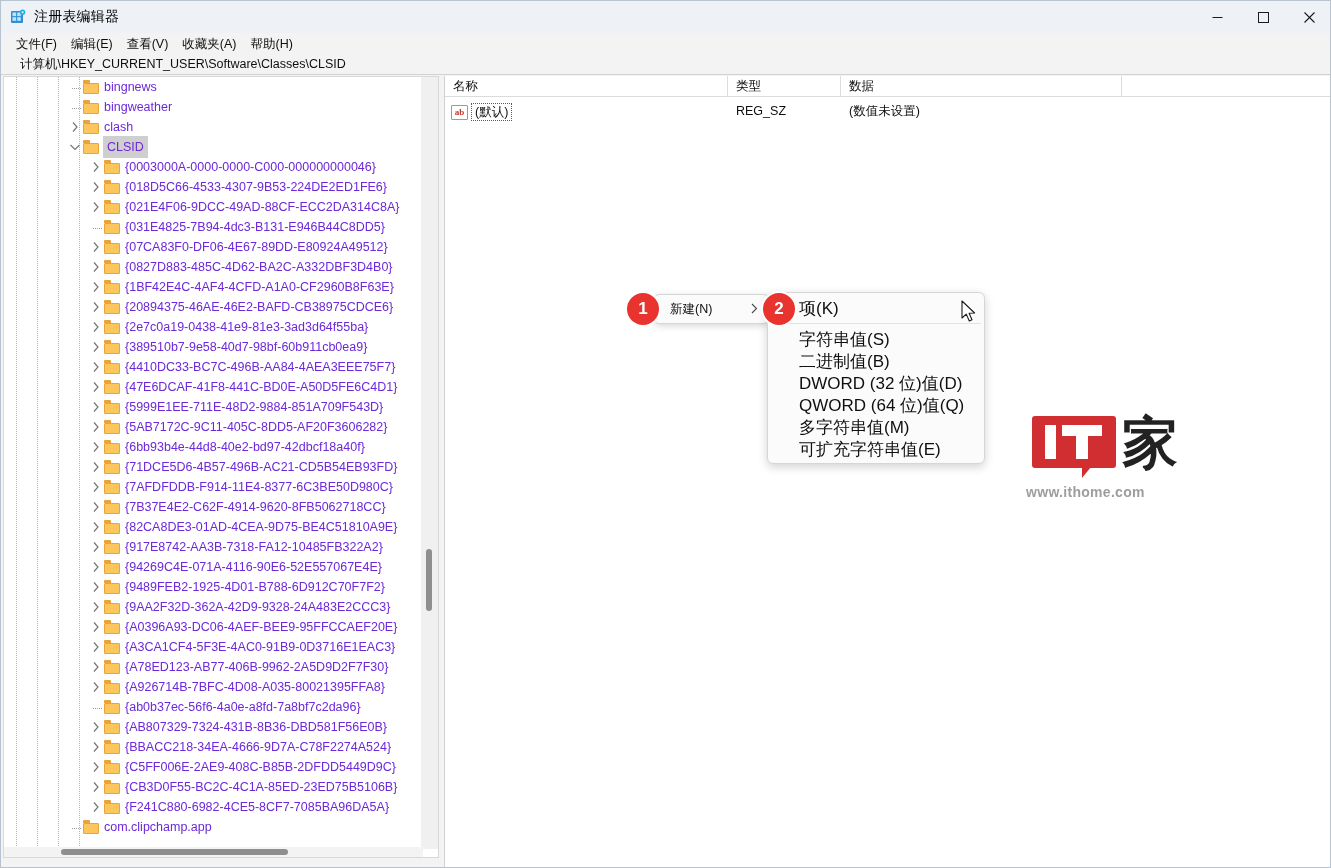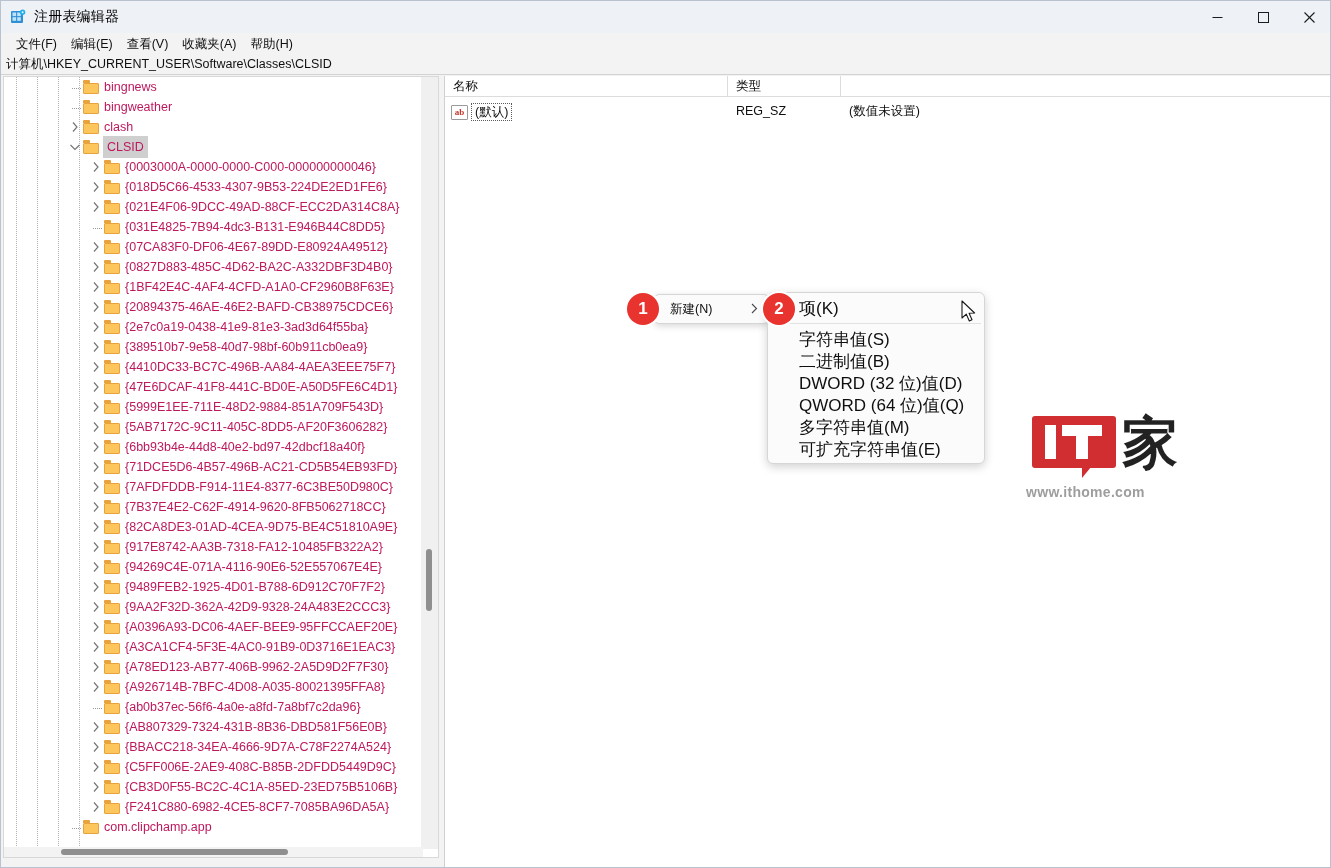--- a/index.html
+++ b/index.html
@@ -58,21 +58,21 @@
     font-size: 12.5px; color: #0f0f0f;
     padding: 2px 7px; white-space: nowrap;
   }
 
   
   .addressbar {
     position: absolute; top: 54px; left: 0;
     width: 1331px; height: 20px;
     background: #f3f3f3;
     display: flex; align-items: center;
-    padding-left: 5px;
+    padding-left: 19px;
     border-bottom: 1px solid #d2d2d2;
   }
   .addressbar .path {
     font-size: 12.5px; color: #0f0f0f;
     white-space: nowrap;
   }
 
   
   .content {
     position: absolute; top: 75px; left: 0;
@@ -135,21 +135,21 @@
     background: #e8a33d; border-radius: 1px 1px 0 0;
   }
   .folder .body {
     position: absolute; left: 0; top: 2.5px;
     width: 16px; height: 11.5px;
     background: #fcc65c;
     border: 1px solid #e8a33d;
     border-radius: 1px;
   }
   .tree-label {
-    font-size: 12.5px; color: #be185d;
+    font-size: 12.5px; color: #6d28d9;
     line-height: 20px;
   }
   .tree-row.selected .tree-label {
     background: #cfcfcf;
     padding: 1px 4px;
     margin-left: -1px;
   }
 
   
   .tv-scroll {
@@ -867,20 +867,21 @@
       </div>
       <div class="tv-scroll tv-hscroll">
         <div class="tv-hthumb" style="left:57px; width:227px;"></div>
       </div>
     </div>
 
     <div class="value-pane">
       <div class="vp-header">
         <div class="vp-col c0">名称</div>
         <div class="vp-col c1">类型</div>
+        <div class="vp-col c2">数据</div>
       </div>
       <div class="vp-row">
         <div class="vp-cell name">
           <span class="ab-icon">
               <span>ab</span>
             </span>
           <span class="name-focus">(默认)</span>
         </div>
         <div class="vp-cell type">REG_SZ</div>
         <div class="vp-cell data">(数值未设置)</div>

